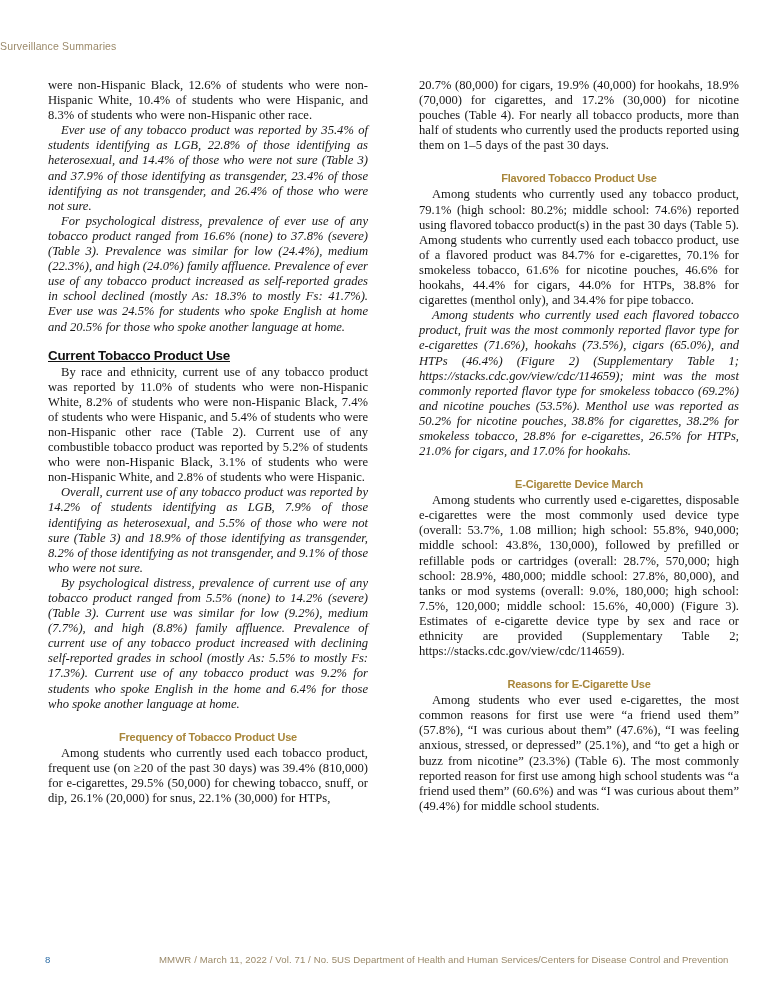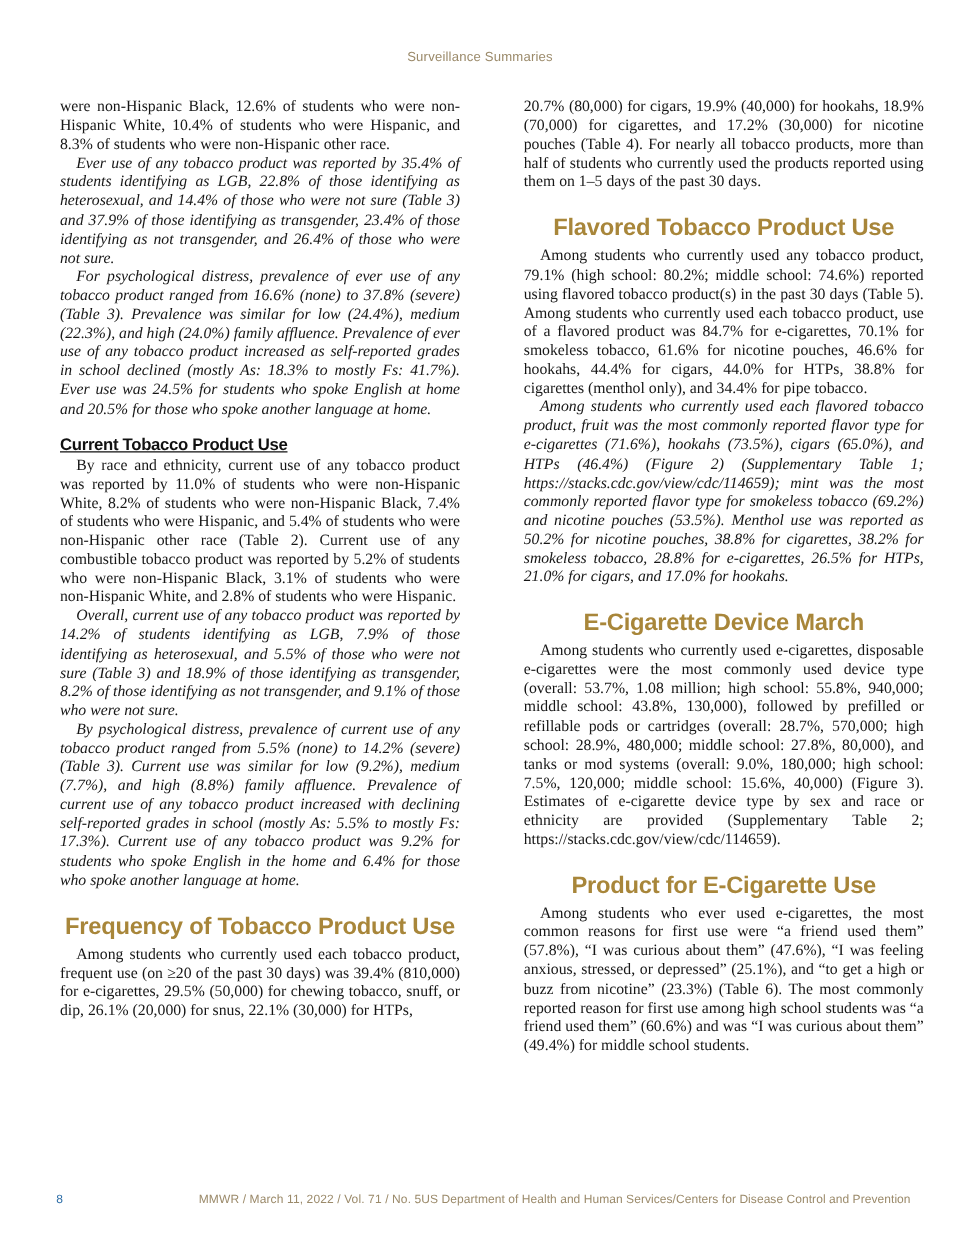--- a/index.html
+++ b/index.html
@@ -21,21 +21,20 @@
     inset: 0;
     background: #ffffff;
   }
 
   
   .running-head {
     position: absolute;
     top: 40px;
     left: 0;
     right: 0;
-    text-align: center;
     font-family: "Liberation Sans", sans-serif;
     font-size: 10.5px;
     letter-spacing: 0.15px;
     color: #9b8a6a;
   }
 
   
   .columns {
     position: absolute;
     top: 78px;
@@ -75,21 +74,21 @@
     font-size: 13.4px;
     font-weight: bold;
     letter-spacing: -0.25px;
     color: #111111;
     text-align: left;
     text-decoration: underline;
   }
   h2.section-heading-center {
     margin: 19px 0 3px 0;
     font-family: "Liberation Sans", sans-serif;
-    font-size: 19px;
+    font-size: 11px;
     font-weight: bold;
     letter-spacing: -0.2px;
     color: #a8863a;
     text-align: center;
   }
 
   
   .footer {
     position: absolute;
     left: 45px;
@@ -154,21 +153,21 @@
 
       <h2 class="section-heading-center">Flavored Tobacco Product Use</h2>
 
       <p class="body-text indent">Among students who currently used any tobacco product, 79.1% (high school: 80.2%; middle school: 74.6%) reported using flavored tobacco product(s) in the past 30 days (Table 5). Among students who currently used each tobacco product, use of a flavored product was 84.7% for e-cigarettes, 70.1% for smokeless tobacco, 61.6% for nicotine pouches, 46.6% for hookahs, 44.4% for cigars, 44.0% for HTPs, 38.8% for cigarettes (menthol only), and 34.4% for pipe tobacco.</p>
       <p class="body-text indent">Among students who currently used each flavored tobacco product, fruit was the most commonly reported flavor type for e-cigarettes (71.6%), hookahs (73.5%), cigars (65.0%), and HTPs (46.4%) (Figure 2) (Supplementary Table 1; https://stacks.cdc.gov/view/cdc/114659); mint was the most commonly reported flavor type for smokeless tobacco (69.2%) and nicotine pouches (53.5%). Menthol use was reported as 50.2% for nicotine pouches, 38.8% for cigarettes, 38.2% for smokeless tobacco, 28.8% for e-cigarettes, 26.5% for HTPs, 21.0% for cigars, and 17.0% for hookahs.</p>
 
       <h2 class="section-heading-center">E-Cigarette Device March</h2>
 
       <p class="body-text indent">Among students who currently used e-cigarettes, disposable e-cigarettes were the most commonly used device type (overall: 53.7%, 1.08 million; high school: 55.8%, 940,000; middle school: 43.8%, 130,000), followed by prefilled or refillable pods or cartridges (overall: 28.7%, 570,000; high school: 28.9%, 480,000; middle school: 27.8%, 80,000), and tanks or mod systems (overall: 9.0%, 180,000; high school: 7.5%, 120,000; middle school: 15.6%, 40,000) (Figure 3). Estimates of e-cigarette device type by sex and race or ethnicity are provided (Supplementary Table 2; https://stacks.cdc.gov/view/cdc/114659).</p>
 
-      <h2 class="section-heading-center">Product for E-Cigarette Use</h2>
+      <h2 class="section-heading-center">Reasons for E-Cigarette Use</h2>
 
       <p class="body-text indent">Among students who ever used e-cigarettes, the most common reasons for first use were “a friend used them” (57.8%), “I was curious about them” (47.6%), “I was feeling anxious, stressed, or depressed” (25.1%), and “to get a high or buzz from nicotine” (23.3%) (Table 6). The most commonly reported reason for first use among high school students was “a friend used them” (60.6%) and was “I was curious about them” (49.4%) for middle school students.</p>
     </div>
   </div>
 
   <div class="footer">
     <span class="page-number">8</span>
     <span class="cite">MMWR  /  March 11, 2022  /  Vol. 71  /  No. 5</span>
     <span class="agency">US Department of Health and Human Services/Centers for Disease Control and Prevention</span>
   </div>

